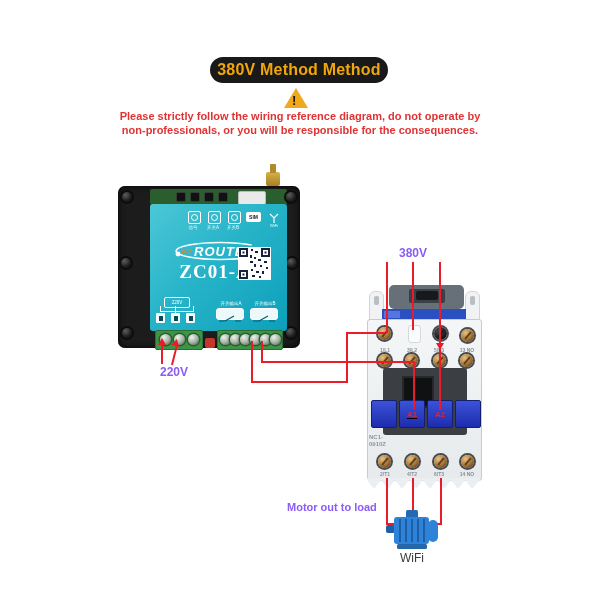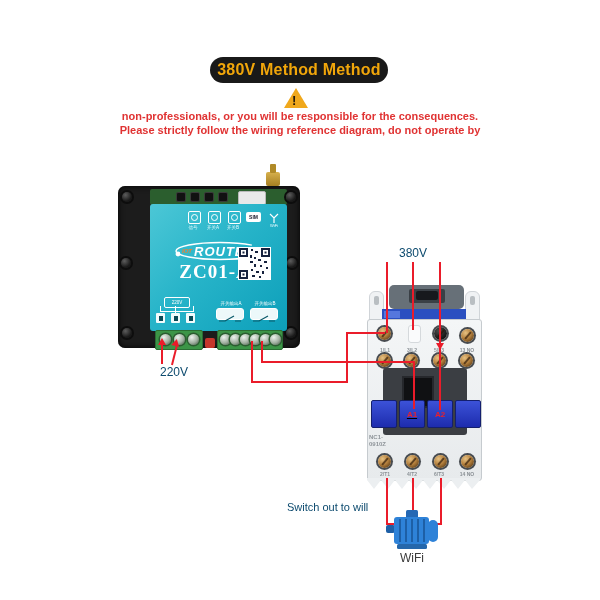--- a/index.html
+++ b/index.html
@@ -15,21 +15,21 @@
             border-right:12px solid transparent;border-bottom:20px solid #f0a81c;}
   .warn-tri span{position:absolute;left:-4px;top:5px;color:#20170a;font-weight:bold;font-size:13px;}
   .warn-text{left:0;top:109px;width:600px;text-align:center;color:#e03333;font-weight:bold;
              font-size:11px;line-height:14px;}
   
   .wire{background:#ea1c2a;z-index:6;}
   .arrow-up{width:0;height:0;border-left:4px solid transparent;border-right:4px solid transparent;
             border-bottom:7px solid #ea1c2a;z-index:6;}
   .arrow-down{width:0;height:0;border-left:4px solid transparent;border-right:4px solid transparent;
               border-top:7px solid #ea1c2a;z-index:6;}
-  .red-label{color:#0c4a6e;font-weight:normal;font-size:12px;z-index:7;}
+  .red-label{color:#8b5cf6;font-weight:bold;font-size:12px;z-index:7;}
   
   .device{left:118px;top:186px;width:182px;height:162px;background:#1c1c1c;border-radius:7px;
           box-shadow:inset 0 0 6px #000;z-index:2;}
   .dscrew{width:10px;height:10px;border-radius:50%;
           background:radial-gradient(circle at 35% 30%,#5d5d5d,#191919 65%);
           box-shadow:0 0 0 2px #0d0d0d;}
   .pcb{left:32px;top:3px;width:137px;height:16px;background:#2b5e2e;border-radius:2px;}
   .pbtn{width:8px;height:8px;background:#111;border:1px solid #3a3a3a;border-radius:2px;top:3px;}
   .simslot{left:88px;top:2px;width:26px;height:12px;background:#e9e9e9;border-radius:2px;
            border:1px solid #b9b9b9;}
@@ -106,22 +106,22 @@
 <div id="page">
 
   <div class="abs banner">
     <span>380V Method Method</span>
   </div>
 
   <div class="abs warn-tri">
     <span>!</span>
   </div>
   <div class="abs warn-text">
+    <div>Please strictly follow the wiring reference diagram, do not operate by</div>
     <div>non-professionals, or you will be responsible for the consequences.</div>
-    <div>Please strictly follow the wiring reference diagram, do not operate by</div>
   </div>
 
   <div class="abs device">
     <div class="abs antenna"></div>
     <div class="abs pcb">
       <div class="abs pbtn" style="left:26px;"></div>
       <div class="abs pbtn" style="left:40px;"></div>
       <div class="abs pbtn" style="left:54px;"></div>
       <div class="abs pbtn" style="left:68px;"></div>
       <div class="abs simslot"></div>
@@ -328,21 +328,21 @@
   <div class="abs wire" style="left:261px;top:341px;width:2px;height:22px;"></div>
   <div class="abs wire" style="left:261px;top:361px;width:154px;height:2px;"></div>
   <div class="abs wire" style="left:413px;top:361px;width:2px;height:48px;"></div>
 
   <div class="abs wire" style="left:386px;top:478px;width:2px;height:47px;"></div>
   <div class="abs wire" style="left:386px;top:523px;width:10px;height:2px;"></div>
   <div class="abs wire" style="left:412px;top:478px;width:2px;height:41px;"></div>
   <div class="abs wire" style="left:440px;top:478px;width:2px;height:47px;"></div>
   <div class="abs wire" style="left:432px;top:523px;width:10px;height:2px;"></div>
 
-  <div class="abs red-label" style="left:287px;top:501px;font-size:11px;">Switch out to will</div>
+  <div class="abs red-label" style="left:287px;top:501px;font-size:11px;">Motor out to load</div>
 
   <svg class="abs" style="left:384px;top:508px;z-index:7;" width="58" height="44" viewBox="0 0 58 44">
     <rect x="22" y="2" width="12" height="10" rx="1.5" fill="#2568b4"></rect>
     <rect x="2" y="17" width="9" height="8" rx="2" fill="#1d5fa6"></rect>
     <rect x="44" y="12" width="10" height="22" rx="5" fill="#2e82d8"></rect>
     <rect x="10" y="9" width="35" height="27" rx="3" fill="#2e82d8"></rect>
     <g stroke="#1d5fa6" stroke-width="2">
       <line x1="16" y1="11" x2="16" y2="34"></line>
         <line x1="22" y1="11" x2="22" y2="34"></line>
       <line x1="28" y1="11" x2="28" y2="34"></line>

